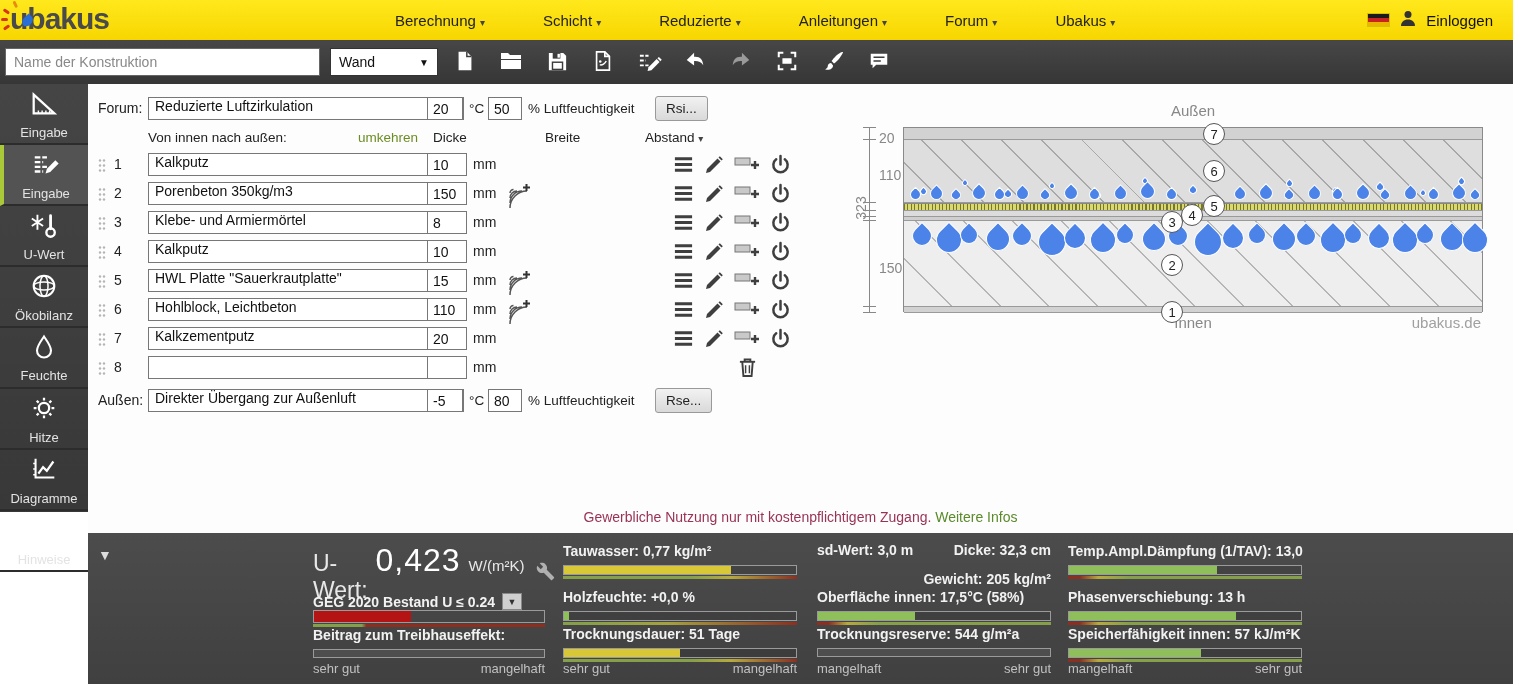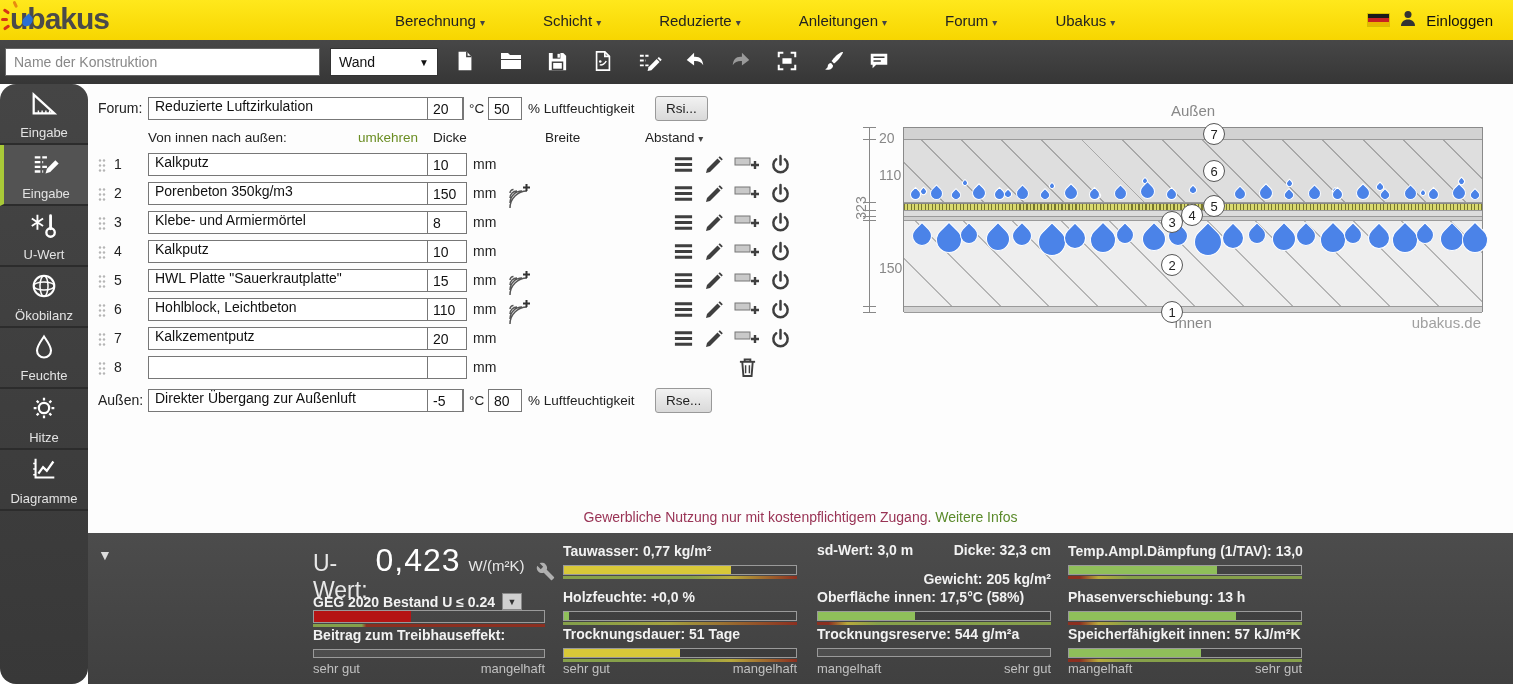--- a/index.html
+++ b/index.html
@@ -31,21 +31,21 @@
     background:linear-gradient(#474747,#363636); z-index:9; }
   #name-input { position:absolute; left:5px; top:8px; width:315px; height:28px; background:#fff;
     border:1px solid #666; font-size:14px; color:#888; padding:0 8px; display:flex; align-items:center; }
   #type-select { position:absolute; left:330px; top:8px; width:108px; height:28px; background:#fff;
     border:1px solid #333; font-size:14px; color:#111; padding:0 8px; display:flex; align-items:center; justify-content:space-between; }
   #type-select .sel-arrow { font-size:10px; color:#111; }
   #tool-icons { position:absolute; left:452px; top:8px; display:flex; gap:20px; align-items:center; }
   .tbtn { width:26px; height:26px; display:flex; align-items:center; justify-content:center; cursor:pointer; }
 
   
-  #sidebar { position:absolute; left:0; top:84px; width:88px; height:600px; background:linear-gradient(#454545,#383838); z-index:8;border-radius:16px; }
+  #sidebar { position:absolute; left:0; top:84px; width:88px; height:428px; background:linear-gradient(#454545,#383838); z-index:8; }
   .side-item { height:61px; border-bottom:2px solid #2c2c2c; display:flex; flex-direction:column;
     align-items:center; justify-content:center; gap:3px; cursor:pointer; position:relative; }
   .side-item .slabel { font-size:13px; color:#e3e3e3; }
   .side-item.active { background:#535353; border-left:4px solid #a9c938; }
 
   
   #content { position:absolute; left:88px; top:84px; width:1425px; height:449px; background:#fdfdfd; }
 
   
   #form { position:absolute; left:0; top:12px; width:740px; }
@@ -300,20 +300,28 @@
           </svg></span>
       <span class="slabel">Hitze</span>
     </div>
     <div class="side-item">
       <span><svg width="30" height="30" viewBox="0 0 32 32">
             <path d="M7 5v20h20" fill="none" stroke="#fff" stroke-width="2.2"></path>
             <path d="M7 10h-2.5M7 16h-2.5M7 22h-2.5" stroke="#fff" stroke-width="1.6"></path>
             <path d="M10 21l5-7 4 4 7-10" fill="none" stroke="#fff" stroke-width="2.4"></path>
           </svg></span>
       <span class="slabel">Diagramme</span>
+    </div>
+    <div class="side-item">
+      <span><svg width="30" height="30" viewBox="0 0 32 32">
+            <circle cx="16" cy="16" r="11" fill="none" stroke="#fff" stroke-width="2.5"></circle>
+            <line x1="16" y1="9" x2="16" y2="18" stroke="#fff" stroke-width="3"></line>
+            <circle cx="16" cy="22" r="1.7" fill="#fff"></circle>
+          </svg></span>
+      <span class="slabel">Hinweise</span>
     </div>
   </div>
 
   <div id="content">
 
     <div id="form">
 
       <div class="frow tall">
         <span class="side-label">Forum:</span>
         <div class="sel">

